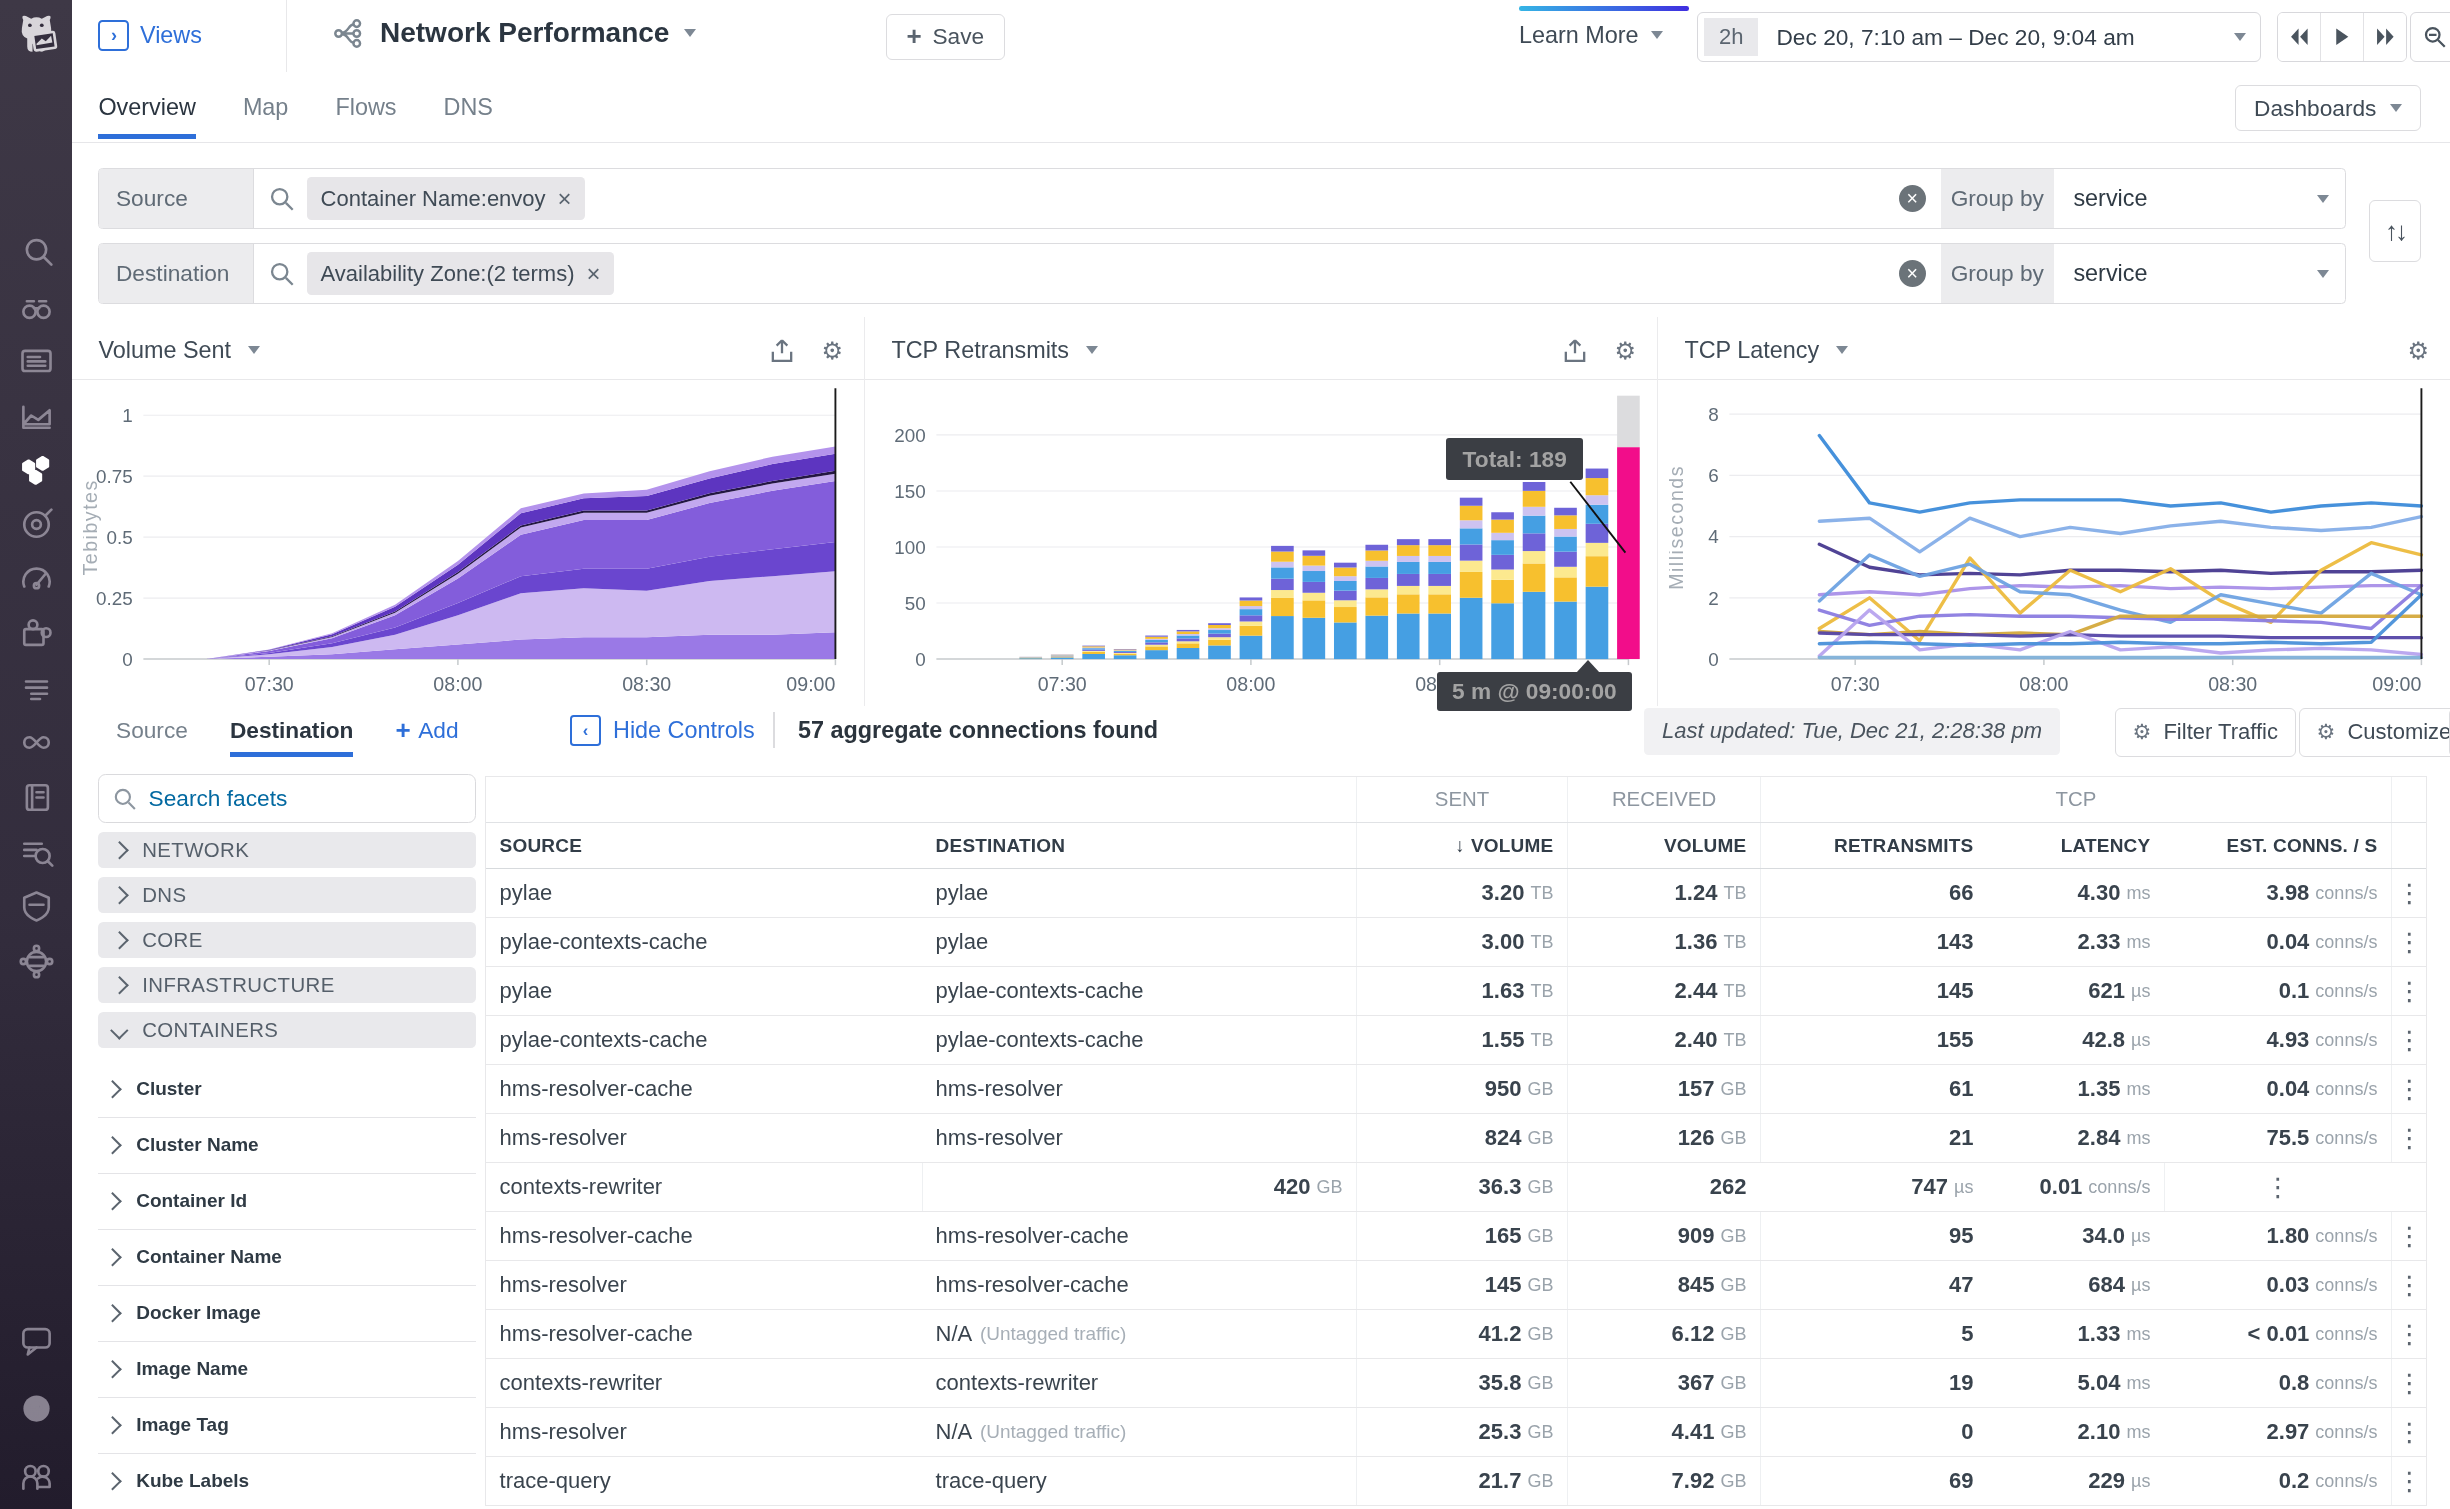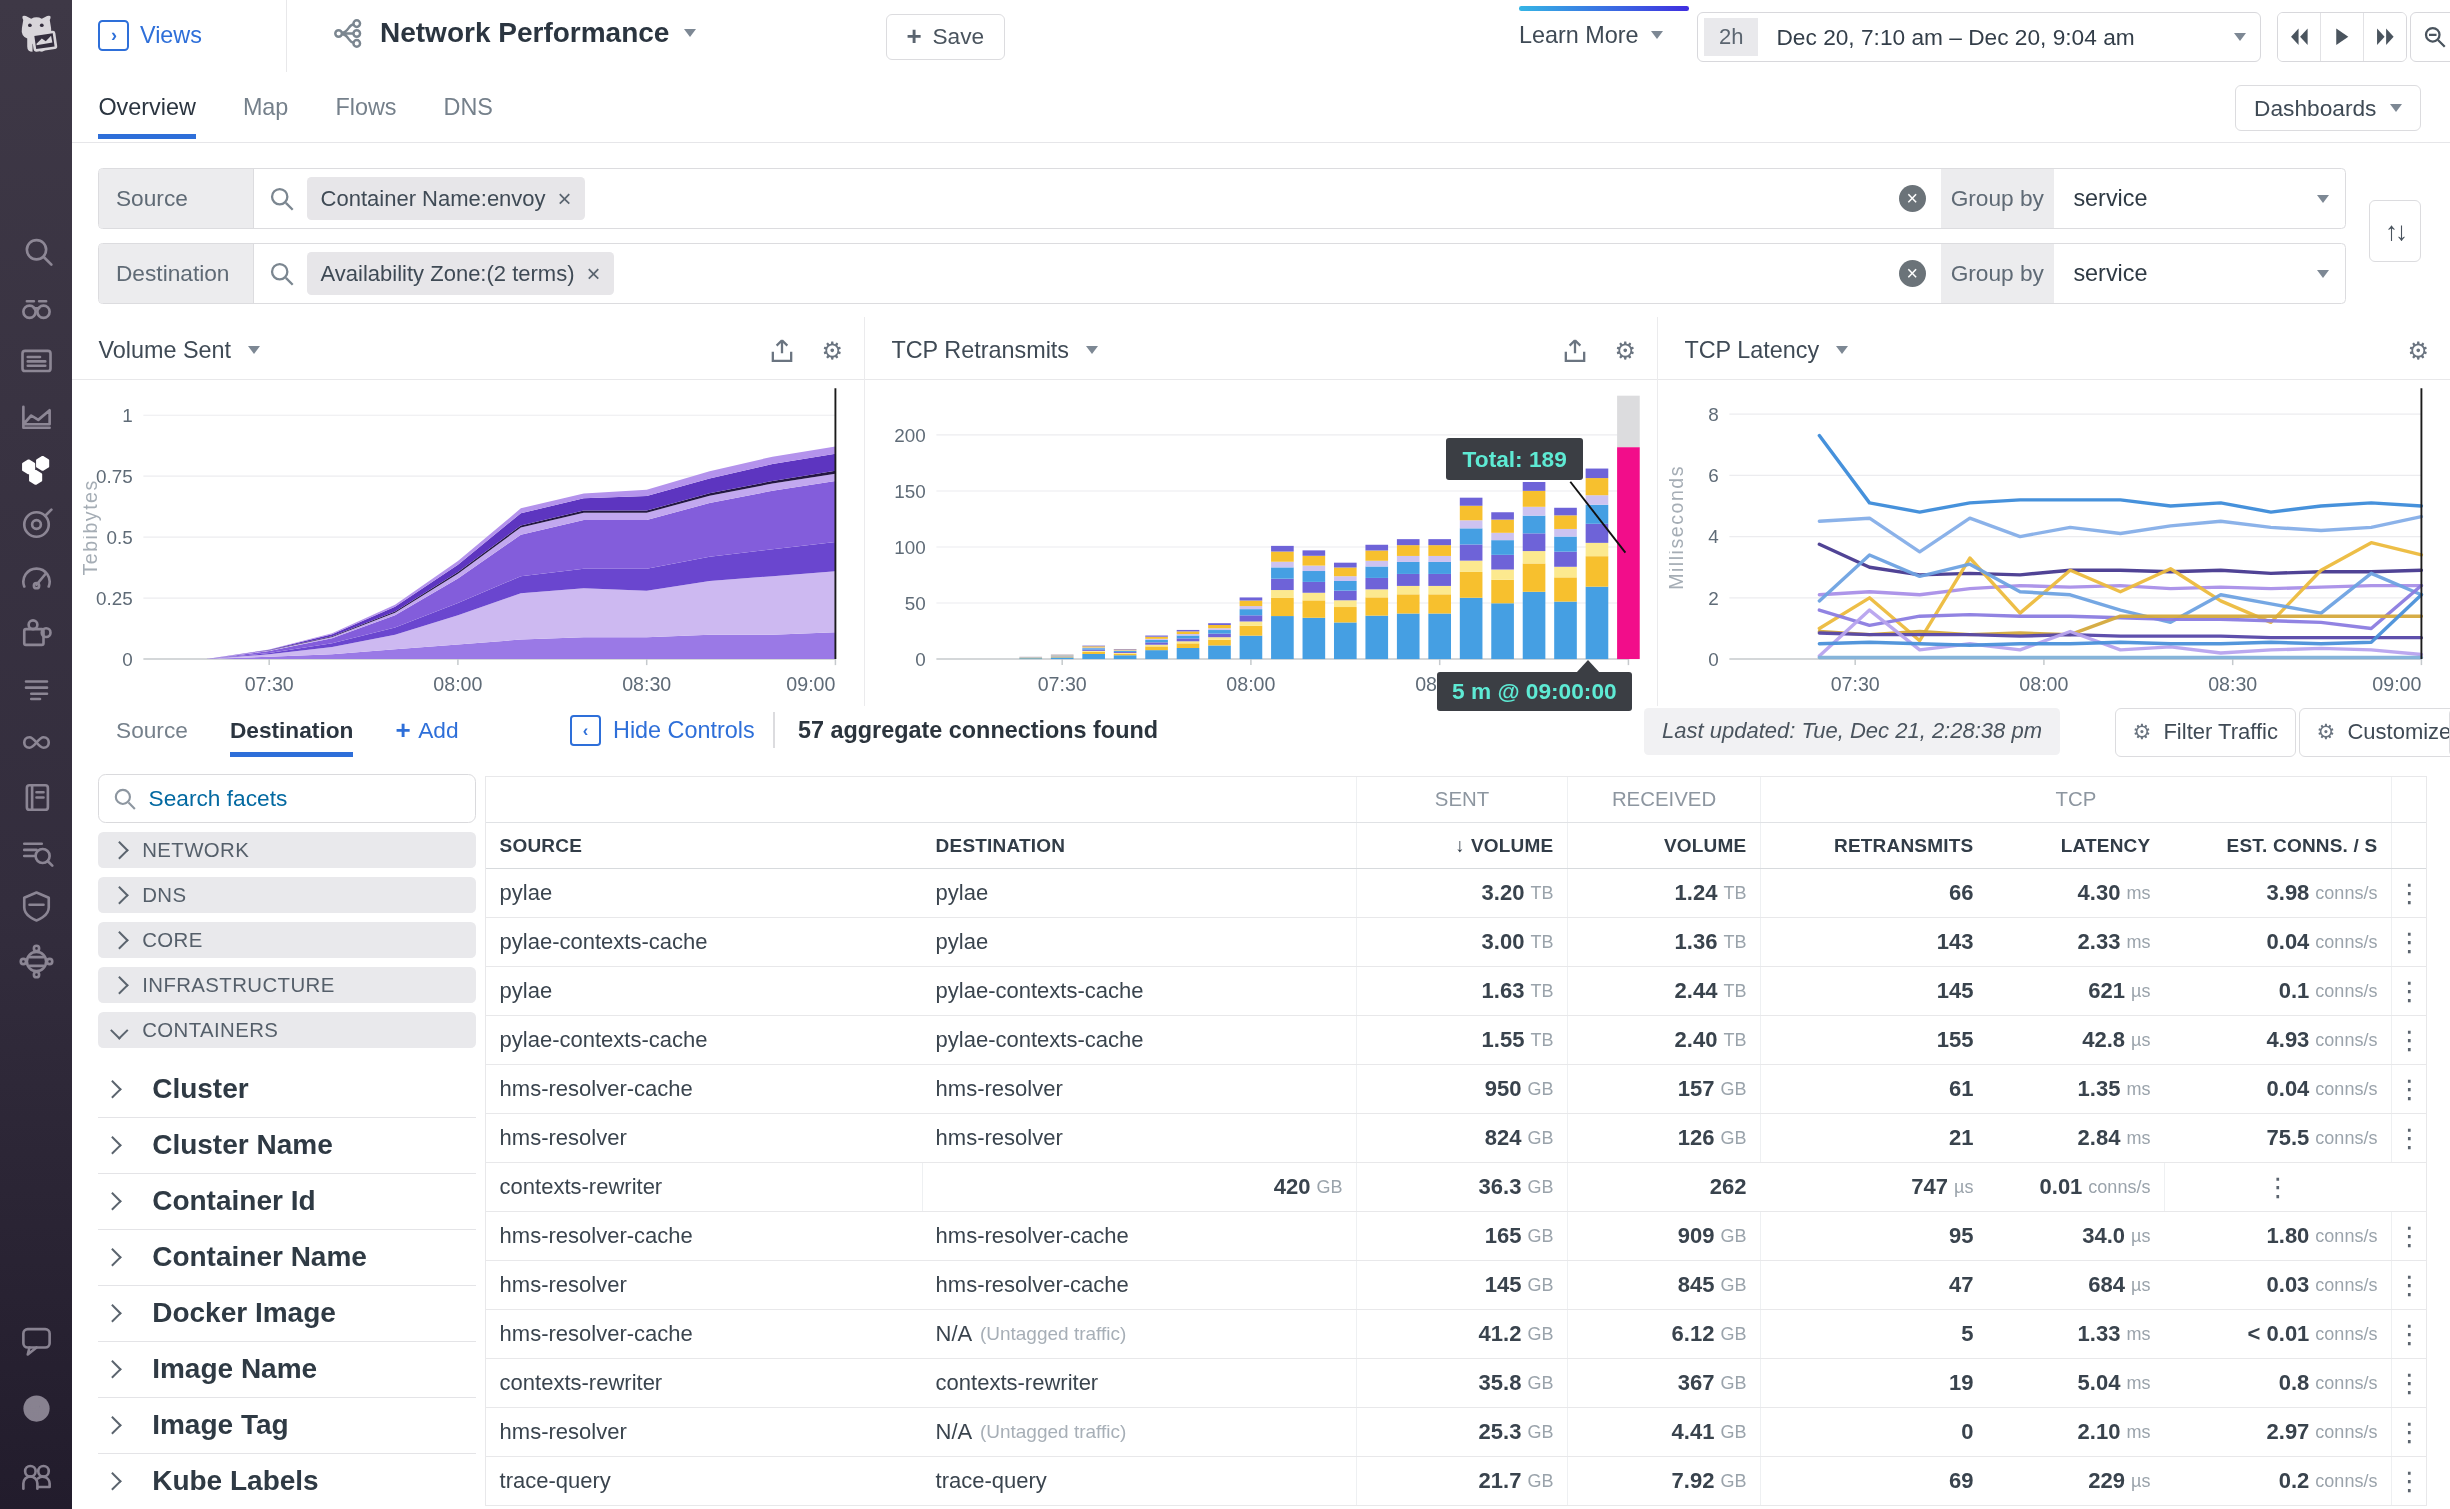--- a/index.html
+++ b/index.html
@@ -56,21 +56,21 @@
   .fservice .caret{position:absolute;right:16.6px;}
   .swapbtn{position:absolute;left:2369px;top:200px;width:50px;height:60px;border:1.5px solid #dcdcdf;border-radius:6px;background:#fff;display:flex;align-items:center;justify-content:center;font-size:26px;color:#4a545e;letter-spacing:-3px;}
   
   .charts{position:absolute;left:72px;top:317px;width:2378px;height:389px;background:#fff;display:flex;}
   .panel{position:relative;width:792px;height:389px;}
   .panel + .panel{border-left:1.5px solid #ebebed;}
   .ptitle{position:absolute;left:26.4px;top:19.6px;display:flex;align-items:center;gap:16.6px;font-size:23.4px;color:#3f4a55;}
   .pics{position:absolute;right:21px;top:19.6px;display:flex;gap:26px;align-items:center;}
   .phr{position:absolute;left:0;top:62px;width:100%;height:0.8px;background:#e8e8ea;}
   .psvg{position:absolute;left:10.6px;top:68px;}
-  .tt{position:absolute;background:#3b3e44;color:#5eead4;font-weight:bold;border-radius:3px;z-index:5;}
+  .tt{position:absolute;background:#3b3e44;color:#a3a3a3;font-weight:bold;border-radius:3px;z-index:5;}
   .tt-total{left:581px;top:121px;font-size:22.7px;padding:7.6px 16.6px;}
   .tt-time{left:572px;top:355px;font-size:22.7px;padding:6px 15px;}
   .tt-time:before{content:"";position:absolute;right:32px;top:-12px;border-left:12px solid transparent;border-right:12px solid transparent;border-bottom:13.6px solid #3b3e44;}
   
   .controls{position:absolute;left:72px;top:706px;width:2378px;height:60px;background:#fff;}
   .ctabs{position:absolute;left:44px;top:0;display:flex;gap:42px;align-items:center;height:48px;}
   .ctab{font-size:22.7px;color:#75808b;position:relative;}
   .ctab.active{color:#2b3540;font-weight:bold;}
   .ctab.active:after{content:"";position:absolute;left:0;bottom:-13.6px;height:5.3px;width:100%;background:#2e6fd9;}
   .cadd{color:#2e6fd9;font-size:22.7px;display:flex;gap:7.6px;align-items:center;}
@@ -83,21 +83,21 @@
   .cbtn{position:absolute;top:1.5px;height:47px;border:1.5px solid #dcdcdf;border-radius:6px;background:#fff;display:flex;align-items:center;gap:12px;padding:0 16.6px;font-size:22px;color:#3f4a55;}
   .cbtn .gear{font-size:21px;color:#6a7480;}
   .btn-filter{left:2043px;} .btn-cust{left:2227px;}
   .btn-export{left:2377px;width:42px;padding:0;justify-content:center;}
   
   .facets{position:absolute;left:98px;top:774px;width:378px;height:735px;background:#fff;}
   .fsearchbox{height:47px;border:1.5px solid #dadadd;border-radius:7.6px;display:flex;align-items:center;gap:12px;padding-left:13.6px;color:#0369a1;font-size:22.7px;text-align:right;}
   .fsec{margin-top:9px;height:36px;background:#e9e9ec;border-radius:5.3px;display:flex;align-items:center;gap:16.6px;padding-left:15px;font-size:20.4px;color:#555f6a;letter-spacing:0.4px;}
   .chev{width:10.6px;height:10.6px;border-right:2.3px solid #5b646e;border-bottom:2.3px solid #5b646e;transform:rotate(-45deg);flex:none;}
   .chev.down{transform:rotate(45deg);}
-  .fitem{height:55px;border-bottom:0.8px solid #e4e4e7;display:flex;align-items:center;gap:34px;padding-left:7.6px;font-size:28px;font-weight:bold;color:#2f3a44;}
+  .fitem{height:55px;border-bottom:0.8px solid #e4e4e7;display:flex;align-items:center;gap:18px;padding-left:7.6px;font-size:19px;font-weight:bold;color:#2f3a44;}
   .fitems{margin-top:13.6px;}
   
   .tbl{position:absolute;left:485px;top:776px;width:1940px;background:#fff;border-left:0.8px solid #e8e8ea;border-top:0.8px solid #e8e8ea;border-right:0.8px solid #e8e8ea;}
   .trow{display:grid;grid-template-columns:436px 434px 211px 193px 227px 177px 227px 36px;align-items:center;}
   .tgroups{height:45px;border-bottom:0.8px solid #e0e2e5;color:#8d96a0;font-size:20.4px;}
   .theads{height:45px;border-bottom:0.8px solid #d7dadd;font-size:19px;font-weight:bold;color:#323d48;letter-spacing:0.2px;}
   .tbody .trow{height:48px;border-bottom:0.8px solid #e8e8ea;font-size:22px;}
   .cell{height:100%;display:flex;align-items:center;}
   .cl{padding-left:13.6px;} .cr{justify-content:flex-end;padding-right:13.6px;}
   .cc{justify-content:center;}

